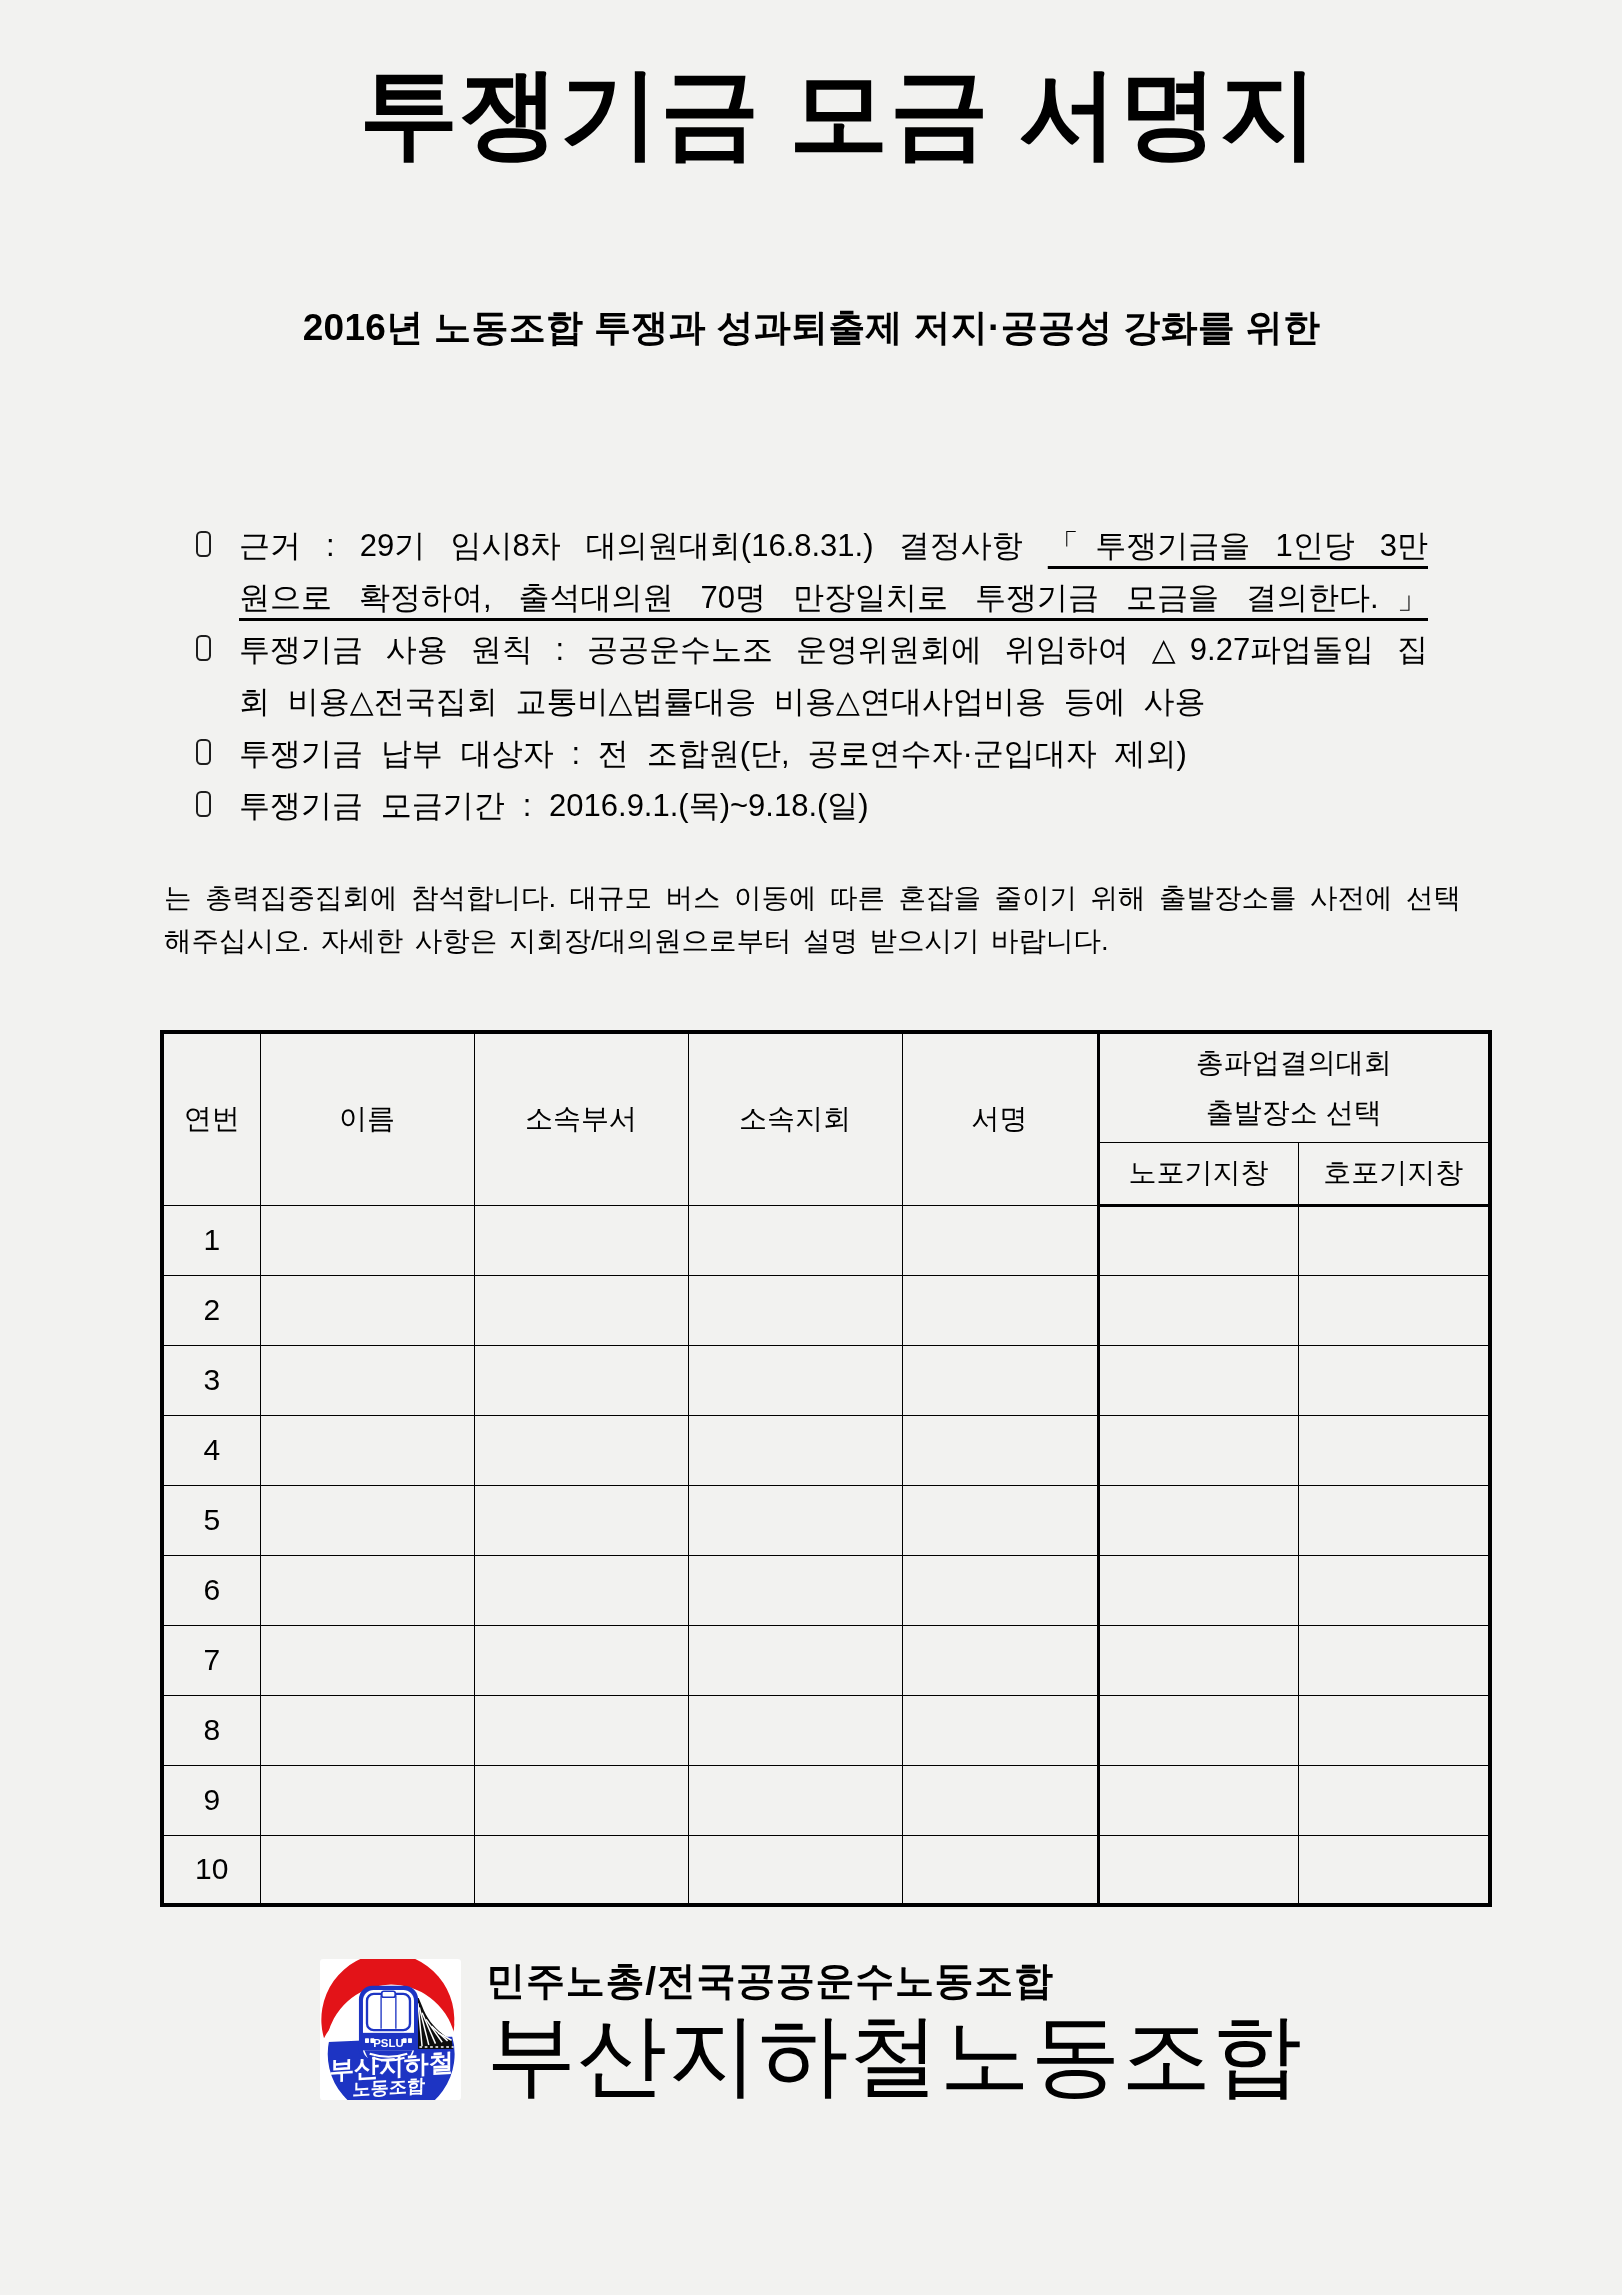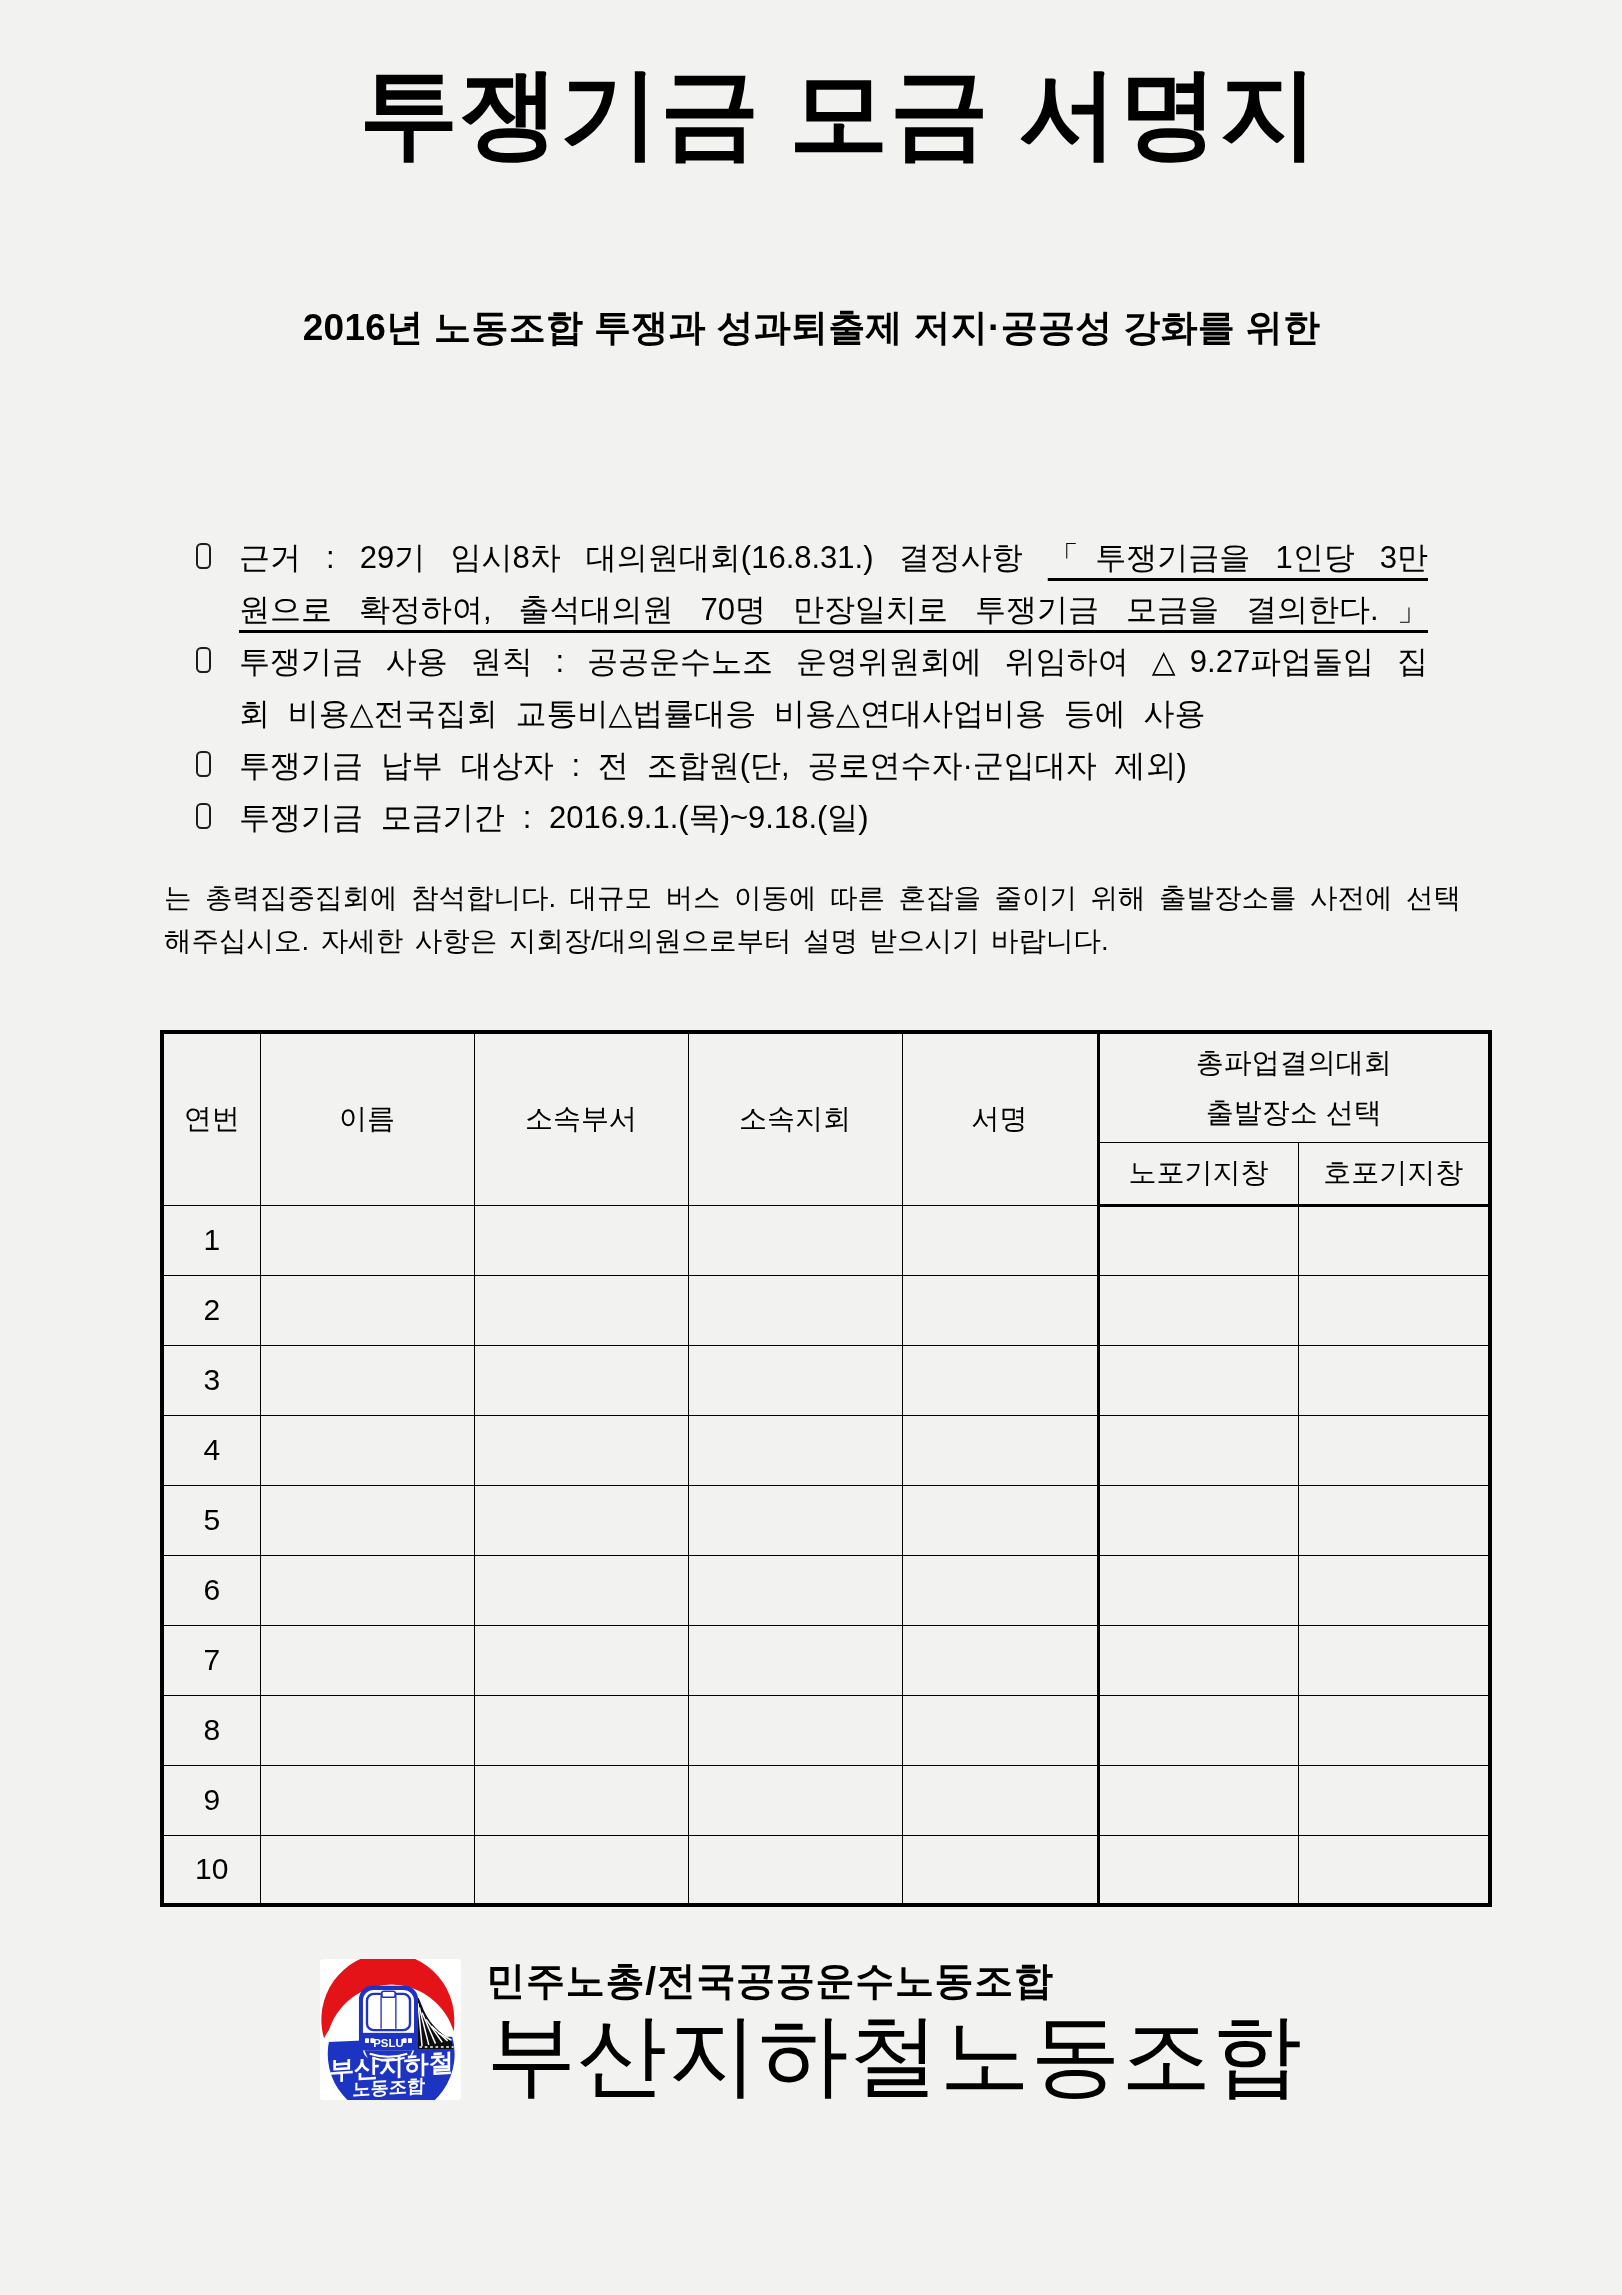--- a/index.html
+++ b/index.html
@@ -18,21 +18,21 @@
     letter-spacing:1.3px;line-height:1.15;margin-left:28px;
   }
   .subtitle{
     position:absolute;top:296px;left:0;width:100%;
     text-align:center;font-size:37px;font-weight:800;line-height:63px;
     letter-spacing:0.3px;
   }
 
   
   .bullets{
-    position:absolute;top:532px;left:195px;width:1233px;
+    position:absolute;top:520px;left:195px;width:1233px;
     font-size:31px;line-height:52px;
   }
   .bullet-line{position:relative;padding-left:44px;}
   .bullet-line.start .checkbox{
     position:absolute;left:1.3px;top:11px;
     width:14.4px;height:26px;border:2px solid #1d1d1d;border-radius:5.2px;
     box-sizing:border-box;background:transparent;
   }
   .jfull{text-align:justify;text-align-last:justify;}
   .wsp{word-spacing:9.2px;}

